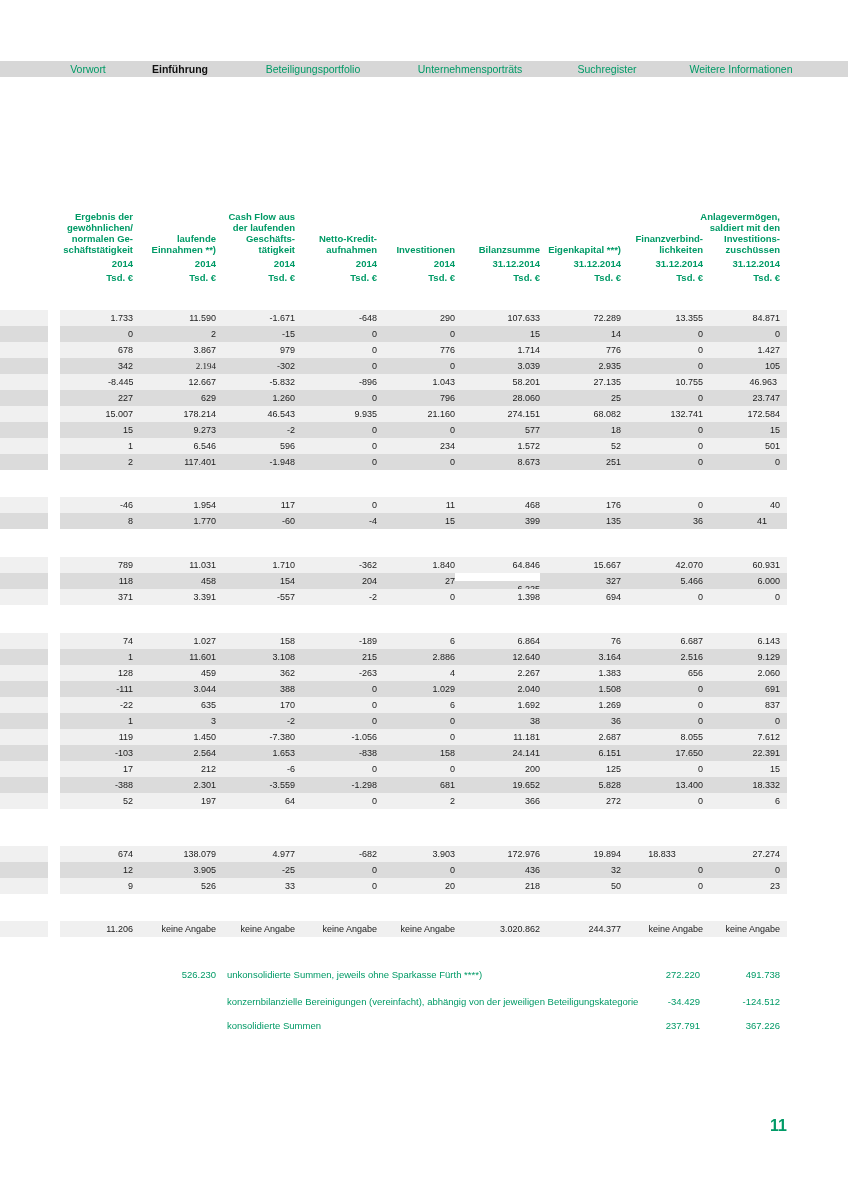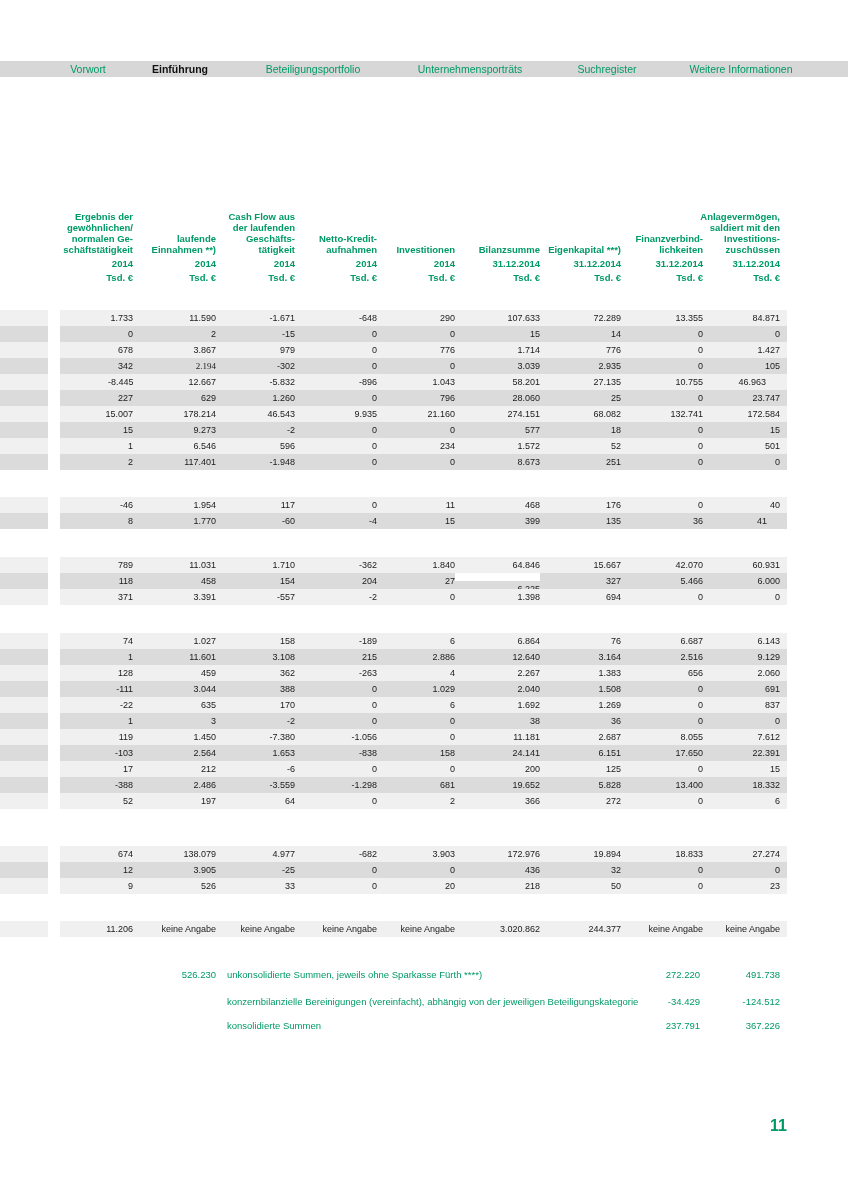--- a/index.html
+++ b/index.html
@@ -187,21 +187,21 @@
         <div class="stub light"></div>
         <div class="rowbody">
           <div class="cell light" style="width: 73px; padding-left: 48px;">-8.445</div>
           <div class="cell light" style="width: 83px;">12.667</div>
           <div class="cell light" style="width: 79px;">-5.832</div>
           <div class="cell light" style="width: 82px;">-896</div>
           <div class="cell light" style="width: 78px;">1.043</div>
           <div class="cell light" style="width: 85px;">58.201</div>
           <div class="cell light" style="width: 81px;">27.135</div>
           <div class="cell light" style="width: 82px;">10.755</div>
-          <div class="cell light" style="width: 84px; padding-right: 21px;">46.963</div>
+          <div class="cell light" style="width: 84px; padding-right: 10px;">46.963</div>
         </div>
       </div>
       <div class="trow">
         <div class="stub dark"></div>
         <div class="rowbody">
           <div class="cell dark" style="width: 73px;">227</div>
           <div class="cell dark" style="width: 83px;">629</div>
           <div class="cell dark" style="width: 79px;">1.260</div>
           <div class="cell dark" style="width: 82px;">0</div>
           <div class="cell dark" style="width: 78px;">796</div>
@@ -466,21 +466,21 @@
           <div class="cell light" style="width: 85px;">200</div>
           <div class="cell light" style="width: 81px;">125</div>
           <div class="cell light" style="width: 82px;">0</div>
           <div class="cell light" style="width: 84px; padding-right: 7px;">15</div>
         </div>
       </div>
       <div class="trow">
         <div class="stub dark"></div>
         <div class="rowbody">
           <div class="cell dark" style="width: 73px;">-388</div>
-          <div class="cell dark" style="width: 83px;">2.486</div>
+          <div class="cell dark" style="width: 83px;">2.301</div>
           <div class="cell dark" style="width: 79px;">-3.559</div>
           <div class="cell dark" style="width: 82px;">-1.298</div>
           <div class="cell dark" style="width: 78px;">681</div>
           <div class="cell dark" style="width: 85px;">19.652</div>
           <div class="cell dark" style="width: 81px;">5.828</div>
           <div class="cell dark" style="width: 82px;">13.400</div>
           <div class="cell dark" style="width: 84px; padding-right: 7px;">18.332</div>
         </div>
       </div>
       <div class="trow">
@@ -502,21 +502,21 @@
       <div class="trow">
         <div class="stub light"></div>
         <div class="rowbody">
           <div class="cell light" style="width: 73px;">674</div>
           <div class="cell light" style="width: 83px;">138.079</div>
           <div class="cell light" style="width: 79px;">4.977</div>
           <div class="cell light" style="width: 82px;">-682</div>
           <div class="cell light" style="width: 78px;">3.903</div>
           <div class="cell light" style="width: 85px;">172.976</div>
           <div class="cell light" style="width: 81px;">19.894</div>
-          <div class="cell light" style="width: 82px;">18.833</div>
+          <div class="cell light" style="width: 82px; text-align: center;">18.833</div>
           <div class="cell light" style="width: 84px; padding-right: 7px;">27.274</div>
         </div>
       </div>
       <div class="trow">
         <div class="stub dark"></div>
         <div class="rowbody">
           <div class="cell dark" style="width: 73px;">12</div>
           <div class="cell dark" style="width: 83px;">3.905</div>
           <div class="cell dark" style="width: 79px;">-25</div>
           <div class="cell dark" style="width: 82px;">0</div>

